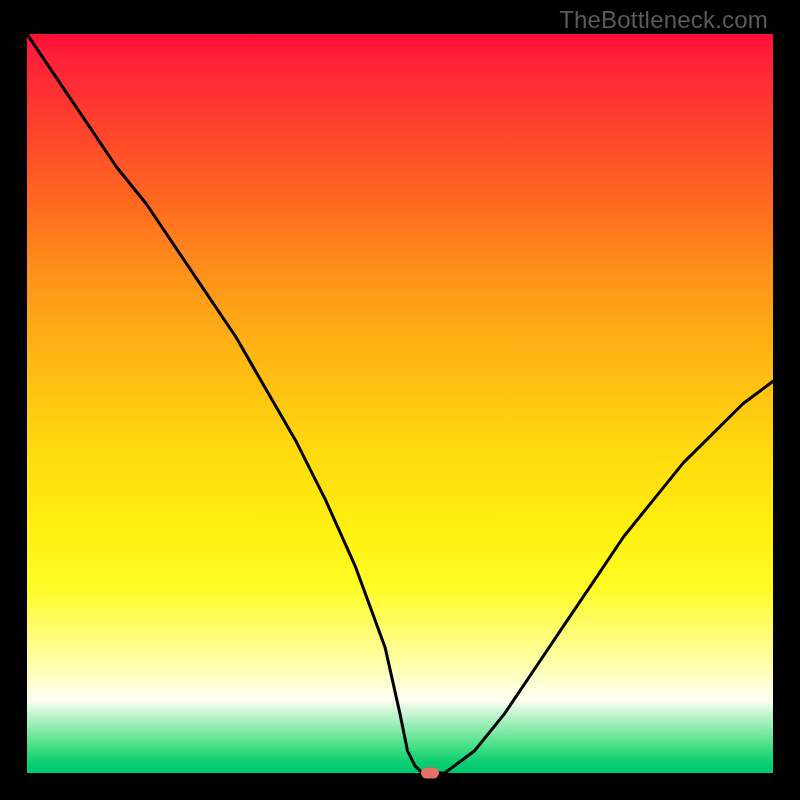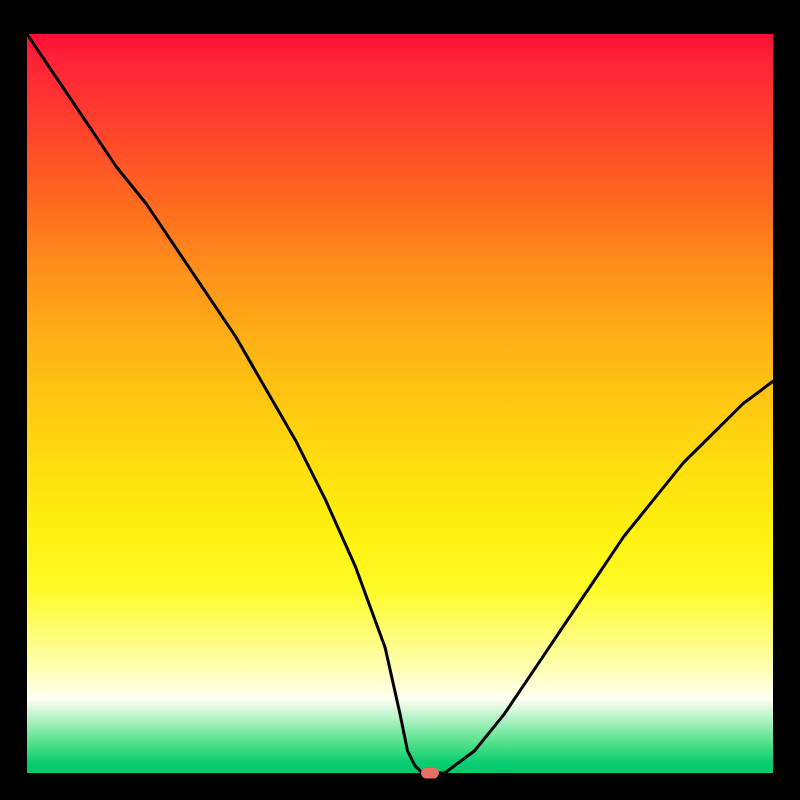--- a/index.html
+++ b/index.html
@@ -74,13 +74,14 @@
 
 <div class="frame">
 
   <div class="plot-area">
     <svg class="curve-svg" viewBox="0 0 746 739" preserveAspectRatio="none">
       <path id="curvePath" fill="none" stroke-width="3" stroke-linejoin="round" stroke-linecap="round" d="M0.0 0.0 L29.8 44.3 L59.7 88.7 L89.5 133.0 L119.4 170.0 L149.2 214.3 L179.0 258.6 L208.9 303.0 L238.7 354.7 L268.6 406.4 L298.4 465.6 L328.2 532.1 L358.1 613.4 L373.0 679.9 L380.5 716.8 L387.9 731.6 L395.4 739.0 L402.8 739.0 L417.8 739.0 L447.6 716.8 L477.4 679.9 L507.3 635.5 L537.1 591.2 L567.0 546.9 L596.8 502.5 L626.6 465.6 L656.5 428.6 L686.3 399.1 L716.2 369.5 L746.0 347.3" stroke="#000000"></path>
     </svg>
     <div id="marker" class="marker" style="left: 402.84px; top: 739px; background: rgb(229, 113, 102);"></div>
   </div>
 
+  <div class="attribution">TheBottleneck.com</div>
 </div>
 
 </body></html>

